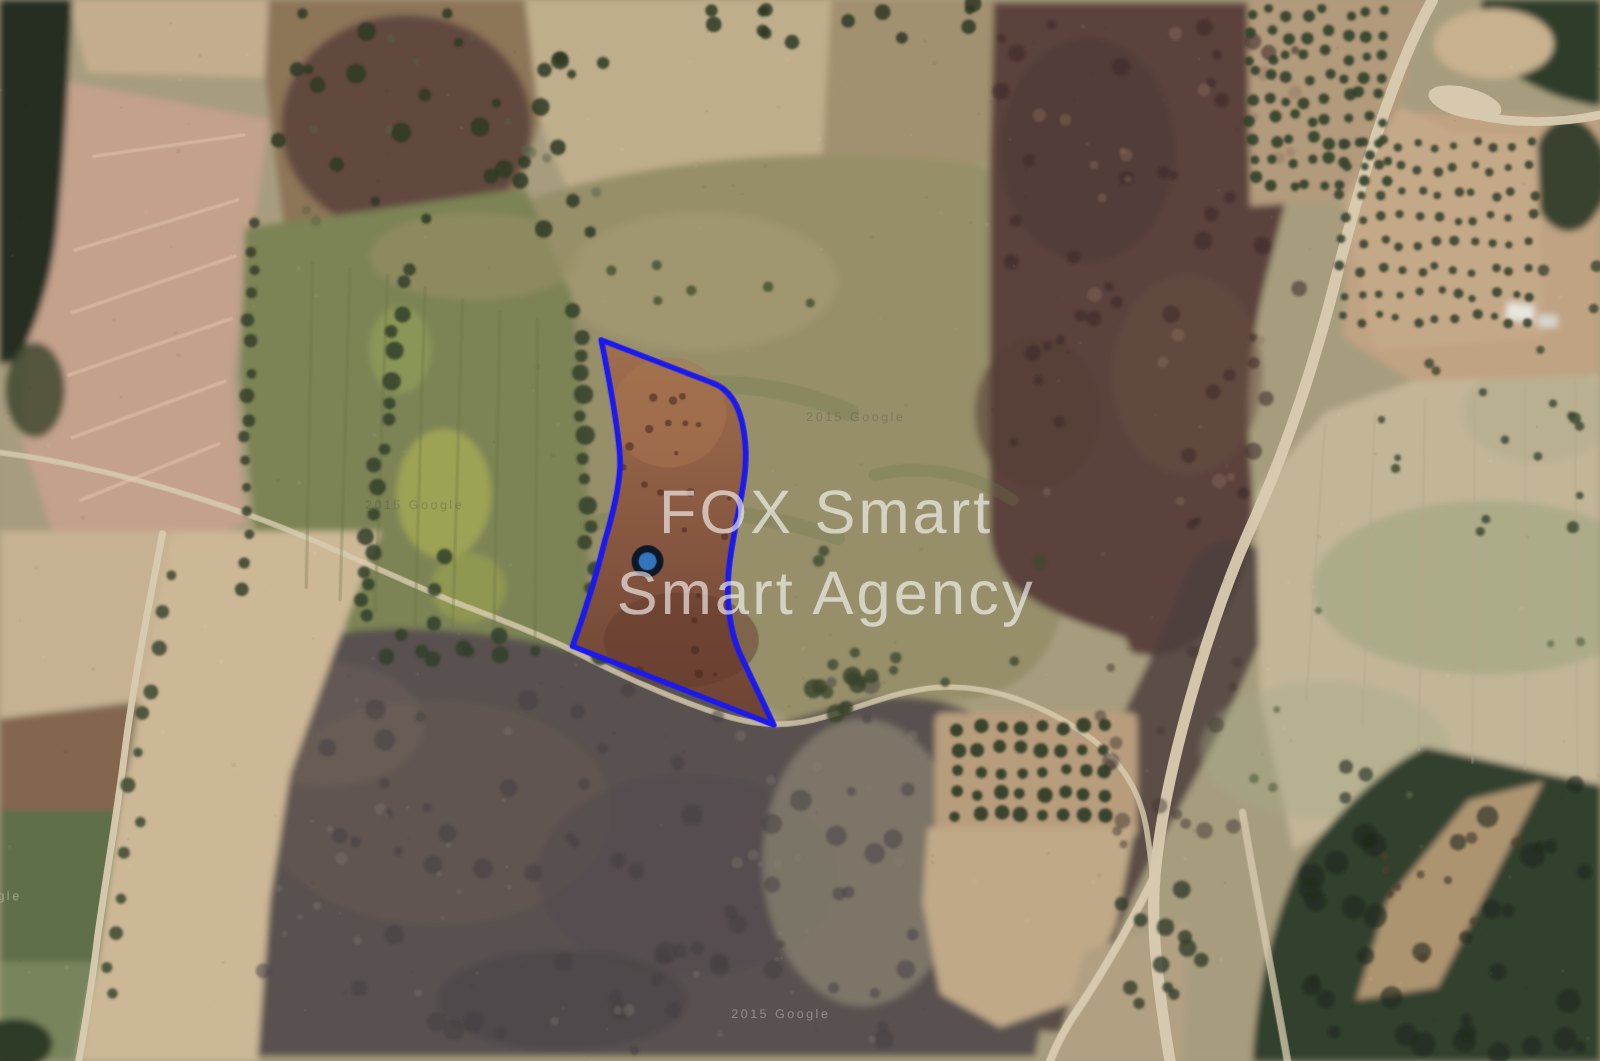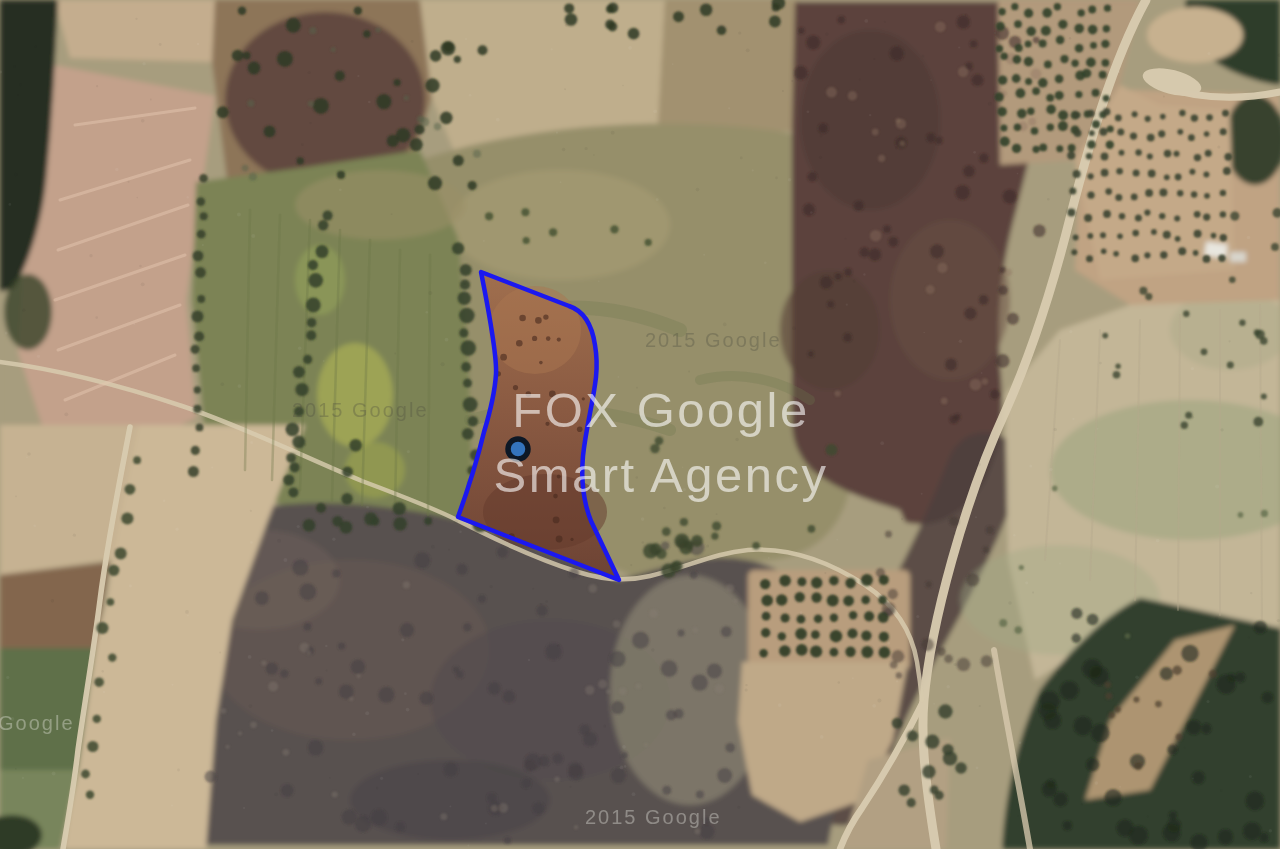--- a/index.html
+++ b/index.html
@@ -3,21 +3,21 @@
 <meta charset="utf-8">
 <style>
   html,body{margin:0;padding:0;background:#222;}
   #stage{position:relative;width:1280px;height:849px;overflow:hidden;
          font-family:"Liberation Sans", sans-serif;background:#a79d7e;}
   #terrain{position:absolute;left:0;top:0;width:1280px;height:849px;display:block;}
   .watermark{position:absolute;left:311px;top:378px;width:700px;text-align:center;
              line-height:65px;font-size:49px;letter-spacing:2.5px;font-weight:400;
              color:rgba(255,255,255,0.60);pointer-events:none;user-select:none;}
   .watermark div{white-space:nowrap;}
-  .attribution{position:absolute;font-size:20px;letter-spacing:2px;white-space:nowrap;
+  .attribution{position:absolute;font-size:10px;letter-spacing:2px;white-space:nowrap;
                pointer-events:none;user-select:none;}
   .attr-dark{color:rgba(75,75,62,0.32);}
   .attr-light{color:rgba(235,235,225,0.38);}
 </style>
 </head>
 <body>
 
 <div id="stage">
 
 <svg id="terrain" viewBox="0 0 1280 849" xmlns="http://www.w3.org/2000/svg">
@@ -1099,21 +1099,21 @@
           <circle cx="511.6" cy="536.3" r="3.1" fill="#48291e" opacity="0.6"></circle>
           <circle cx="519.3" cy="343.2" r="3.3" fill="#48291e" opacity="0.6"></circle>
           <circle cx="559.1" cy="539.0" r="3.4" fill="#48291e" opacity="0.6"></circle>
         </g>
     <path id="parcel-outline" d="M 481,272 L 569,306 C 584,311 592,325 595,345 C 597,357 597,367 596,377 C 593,404 586,427 583,456 C 581,479 583,501 591,521 L 619,580 L 458,517 C 467,492 478,457 484,432 C 491,409 495,390 496,374 C 497,355 488,307 481,272 Z" fill="none" stroke="#1b18f0" stroke-width="4.5" stroke-linejoin="round"></path>
     <circle cx="518" cy="449" r="10" stroke-width="5.5" fill="#3474bd" stroke="#0d1826"></circle>
   </g>
 </svg>
 
 <div class="watermark">
-  <div>FOX Google</div>
+  <div>FOX Smart</div>
   <div>Smart Agency</div>
 </div>
 
 <span class="attribution attr-dark" style="left:292px;top:399px;">2015 Google</span>
 <span class="attribution attr-dark" style="left:645px;top:329px;">2015 Google</span>
 <span class="attribution attr-light" style="left:585px;top:806px;">2015 Google</span>
 <span class="attribution attr-light" style="left:-62px;top:712px;">2015 Google</span>
 
 </div>
 

